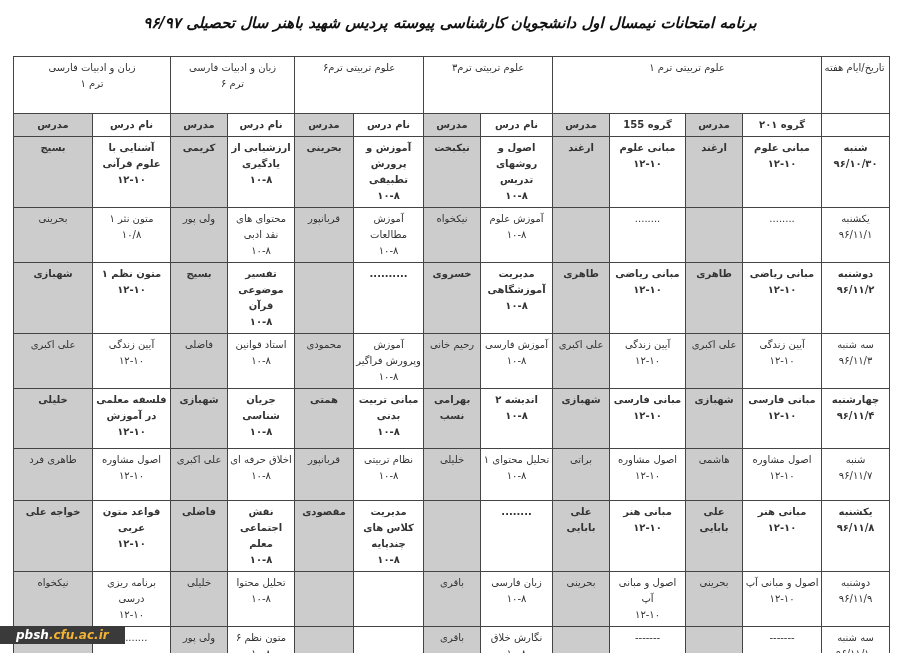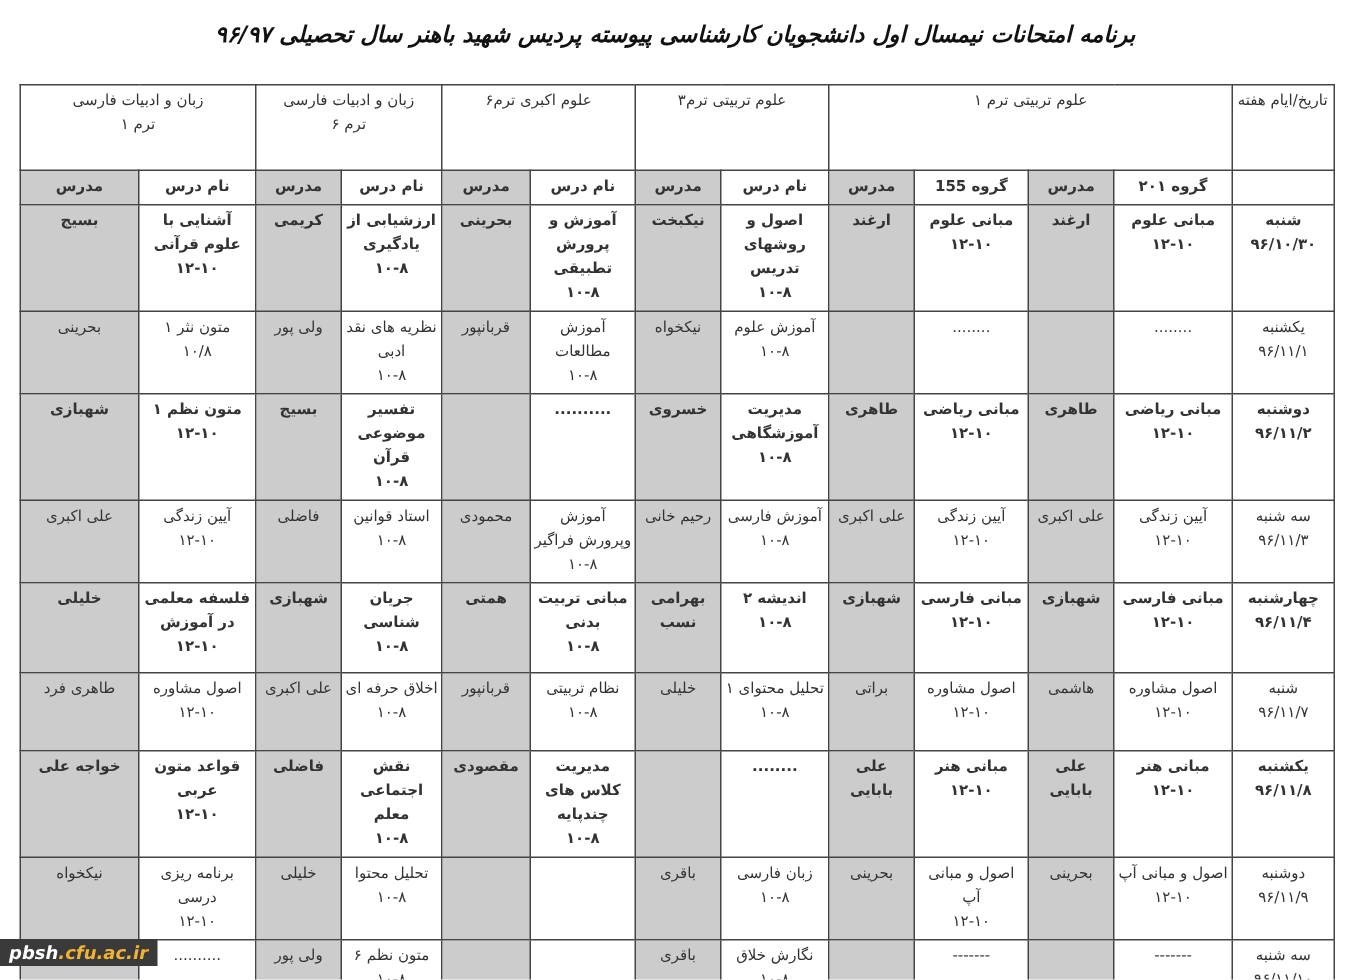--- a/index.html
+++ b/index.html
@@ -1,26 +1,26 @@
 <!DOCTYPE html>
 <html><head>
 <meta charset="utf-8">
 <style>
   html, body { margin:0; padding:0; background:#ffffff; }
   body { width:900px; height:653px; position:relative; overflow:hidden; font-family:"DejaVu Sans", sans-serif; color:#222; }
   .title { position:absolute; top:14px; left:0; width:900px; text-align:center; font-weight:bold; font-size:15px; direction:rtl; color:#111;font-style:italic; }
   table.sched { position:absolute; top:56px; left:13px; border-collapse:collapse; table-layout:fixed; direction:rtl; width:876px; }
   table.sched td { border:1px solid #444; font-size:10px; text-align:center; vertical-align:top; padding:3px 2px; line-height:16px; color:#333; overflow:hidden; }
   .grp td { height:50px; vertical-align:middle; font-size:10px; }
-  .grp td.corner { text-align:right; vertical-align:top; padding-right:4px; }
+  .grp td.corner { vertical-align:top; padding-right:4px; }
   .hdr td { height:13px; font-weight:bold; font-size:11px; line-height:13px; padding:2px; color:#111;margin-top:39px; }
   .t { background:#cccccc; }
   tr.row td { height:45px; }
   tr.row.tall td { height:53px;font-weight:bold; }
-  .wm { position:absolute; left:0; top:626px; background:#3a3a3a; padding:2px 6px; font-weight:bold; font-style:italic; font-size:12px; font-family:"DejaVu Sans", sans-serif; }
+  .wm { position:absolute; left:0; top:626px; background:#3a3a3a; padding:2px 16px; font-weight:bold; font-style:italic; font-size:12px; font-family:"DejaVu Sans", sans-serif; }
   .wm .a { color:#ffffff; } .wm .b { color:#f2b233; }
   .cell-line { display:block; }
 </style>
 </head>
 <body>
 
 <div class="title">برنامه امتحانات نیمسال اول دانشجویان کارشناسی پیوسته پردیس شهید باهنر سال تحصیلی ۹۶/۹۷</div>
 
 <table class="sched">
   <colgroup>
@@ -36,21 +36,21 @@
       <col style="width:67px">
     <col style="width:57px">
       <col style="width:78px">
       <col style="width:79px">
   </colgroup>
   <tbody>
     <tr class="grp">
       <td class="corner">تاریخ/ایام هفته</td>
       <td colspan="4">علوم تربیتی ترم ۱</td>
       <td colspan="2">علوم تربیتی ترم۳</td>
-      <td colspan="2">علوم اکبری ترم۶</td>
+      <td colspan="2">علوم تربیتی ترم۶</td>
       <td colspan="2">
         <span class="cell-line">زبان و ادبیات فارسی</span>
         <span class="cell-line">ترم ۶</span>
       </td>
       <td colspan="2">
         <span class="cell-line">زبان و ادبیات فارسی</span>
         <span class="cell-line">ترم ۱</span>
       </td>
     </tr>
     <tr class="hdr">
@@ -125,21 +125,21 @@
           <span class="cell-line">آموزش علوم</span>
           <span class="cell-line">۱۰-۸</span>
         </td>
         <td class="t">نیکخواه</td>
         <td>
           <span class="cell-line">آموزش مطالعات</span>
           <span class="cell-line">۱۰-۸</span>
         </td>
         <td class="t">قربانپور</td>
         <td>
-          <span class="cell-line">نظریه های نقد ادبی</span>
+          <span class="cell-line">محتوای های نقد ادبی</span>
           <span class="cell-line">۱۰-۸</span>
         </td>
         <td class="t">ولی پور</td>
         <td>
           <span class="cell-line">متون نثر ۱</span>
           <span class="cell-line">۱۰/۸</span>
         </td>
         <td class="t">بحرینی</td>
       </tr>
       <tr class="row tall">

